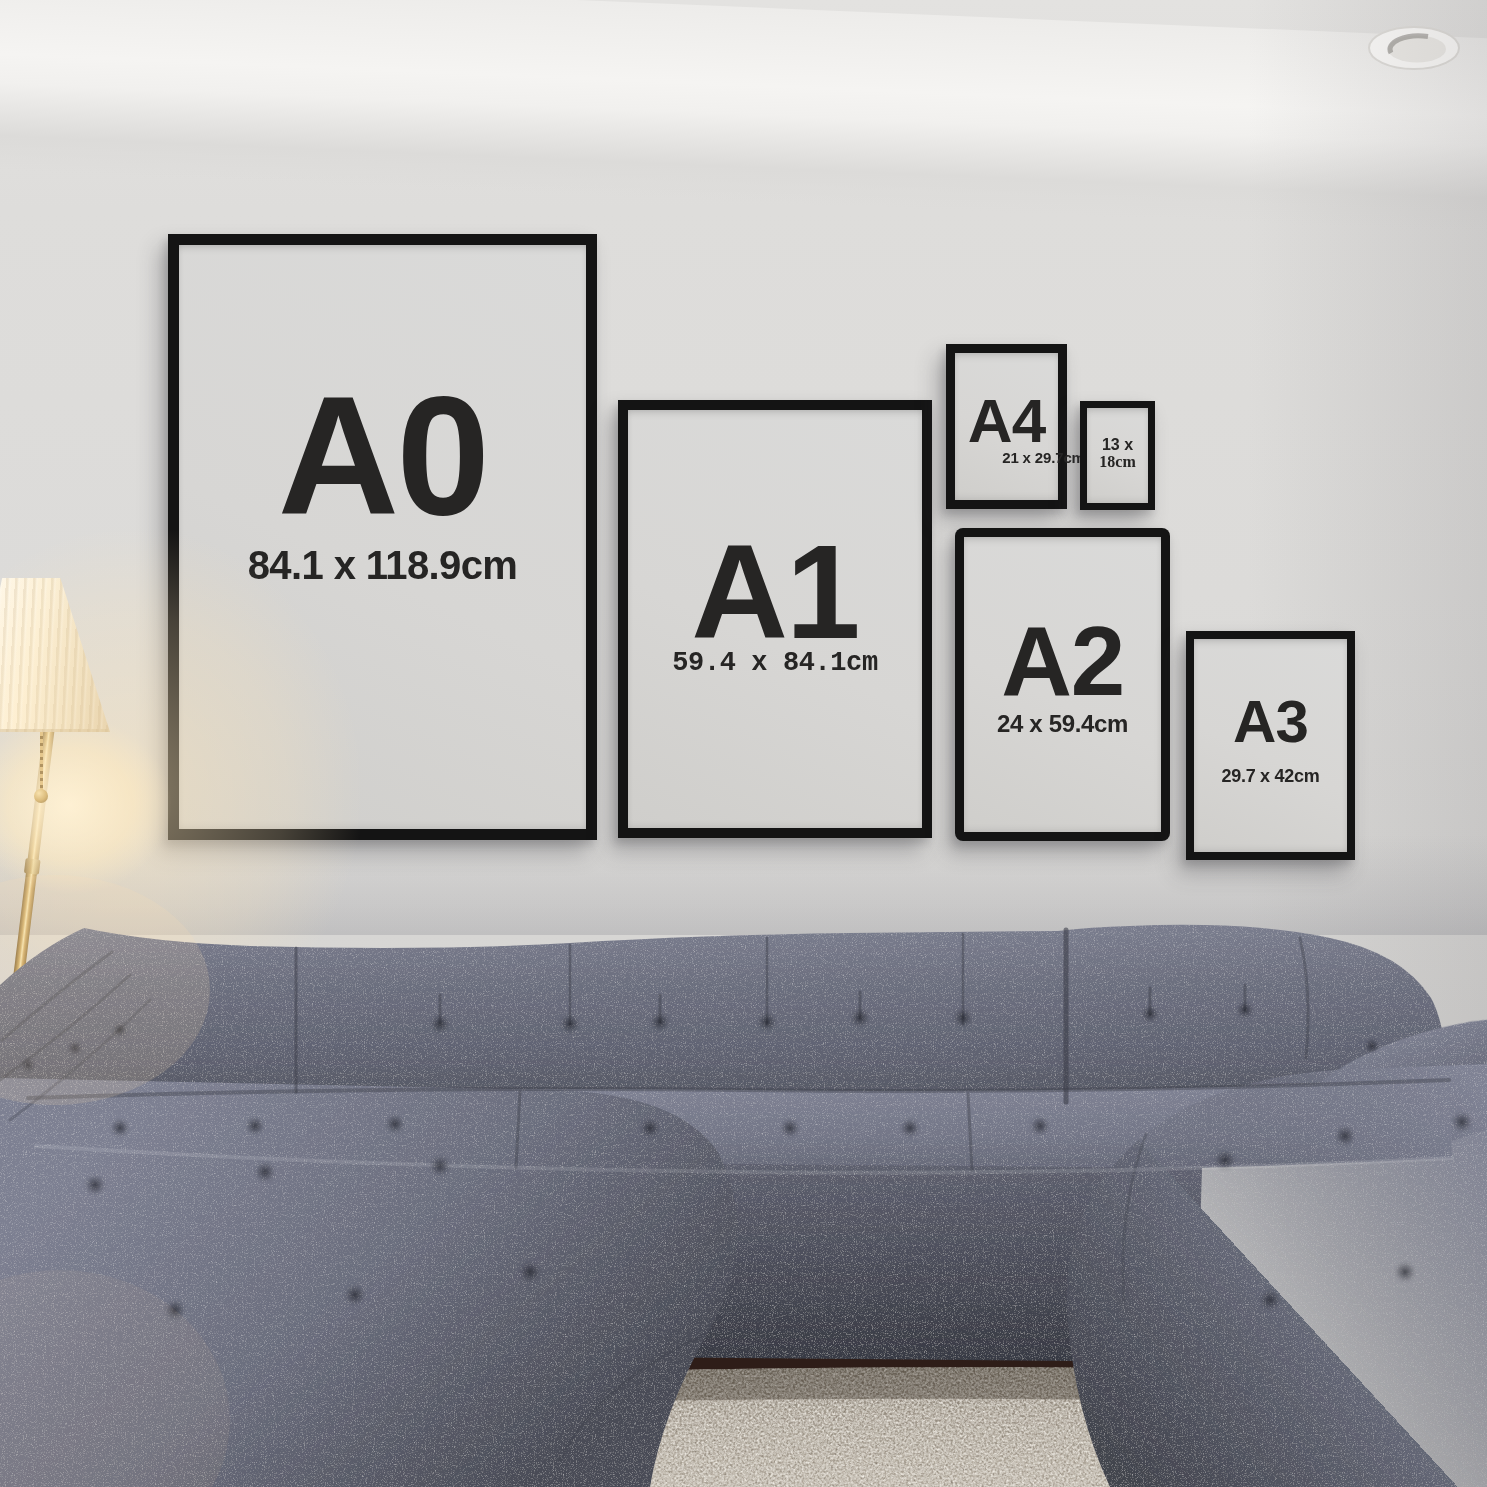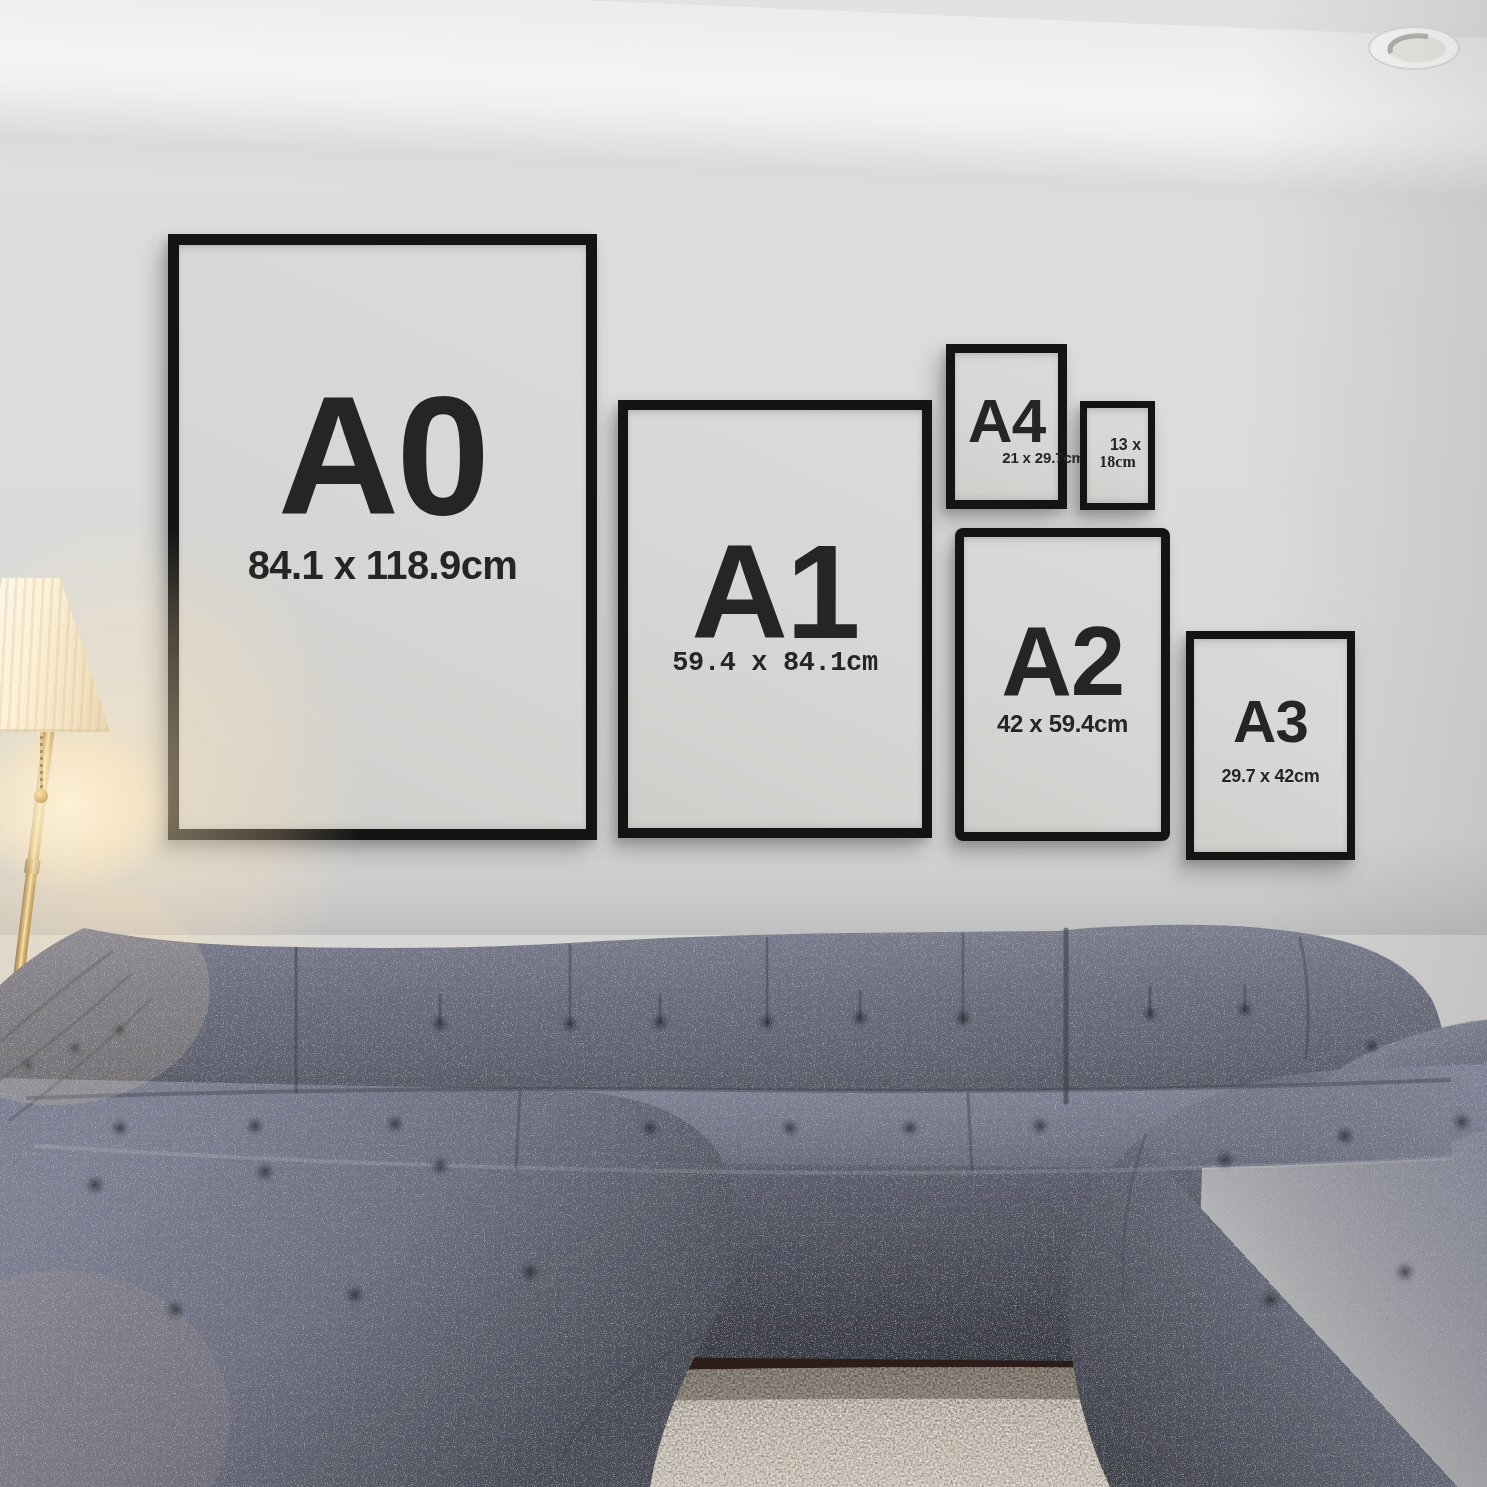--- a/index.html
+++ b/index.html
@@ -36,21 +36,21 @@
   .frame.a1 .label{top:27.6%;font-size:134px;}
   .frame.a1 .dims {top:57.4%;font-size:27px;font-family:Liberation Mono, monospace;}
   .frame.a4{left:946px;top:344px;width:121px;height:165px;}
   .frame.a4 .paper{inset:9px;}
   .frame.a4 .label{top:25%;font-size:62px;}
   .frame.a4 .dims {top:66%;font-size:15px;letter-spacing:-0.01em;margin-left:37px;}
   .frame.s1318{left:1080px;top:401px;width:75px;height:109px;}
   .frame.s1318 .paper{inset:7px;}
   .frame.s1318 .tline{position:absolute;left:0;width:100%;text-align:center;
     font-weight:bold;color:#262524;font-size:16px;line-height:1;}
-  .frame.s1318 .t1{top:31%;padding-left:8px;}
+  .frame.s1318 .t1{top:31%;}
   .frame.s1318 .t2{top:48%;font-family:Liberation Serif, serif;}
   .frame.a2{left:955px;top:528px;width:215px;height:313px;border-radius:8px;}
   .frame.a2 .paper{inset:9px;}
   .frame.a2 .label{top:25.3%;font-size:98px;}
   .frame.a2 .dims {top:59.2%;font-size:24px;}
   .frame.a3{left:1186px;top:607px;width:169px;height:229px;margin-top:24px;}
   .frame.a3 .paper{inset:8px;}
   .frame.a3 .label{top:24.9%;font-size:60px;}
   .frame.a3 .dims {top:60%;font-size:18px;}
   
@@ -115,21 +115,21 @@
   </div>
   <div class="frame s1318">
     <div class="paper">
       <div class="tline t1">13 x</div>
       <div class="tline t2">18cm</div>
     </div>
   </div>
   <div class="frame a2">
     <div class="paper">
       <div class="label">A2</div>
-      <div class="dims">42 x 59.4cm</div>
+      <div class="dims">24 x 59.4cm</div>
     </div>
   </div>
   <div class="frame a3">
     <div class="paper">
       <div class="label">A3</div>
       <div class="dims">29.7 x 42cm</div>
     </div>
   </div>
 
   <div class="lamp">

